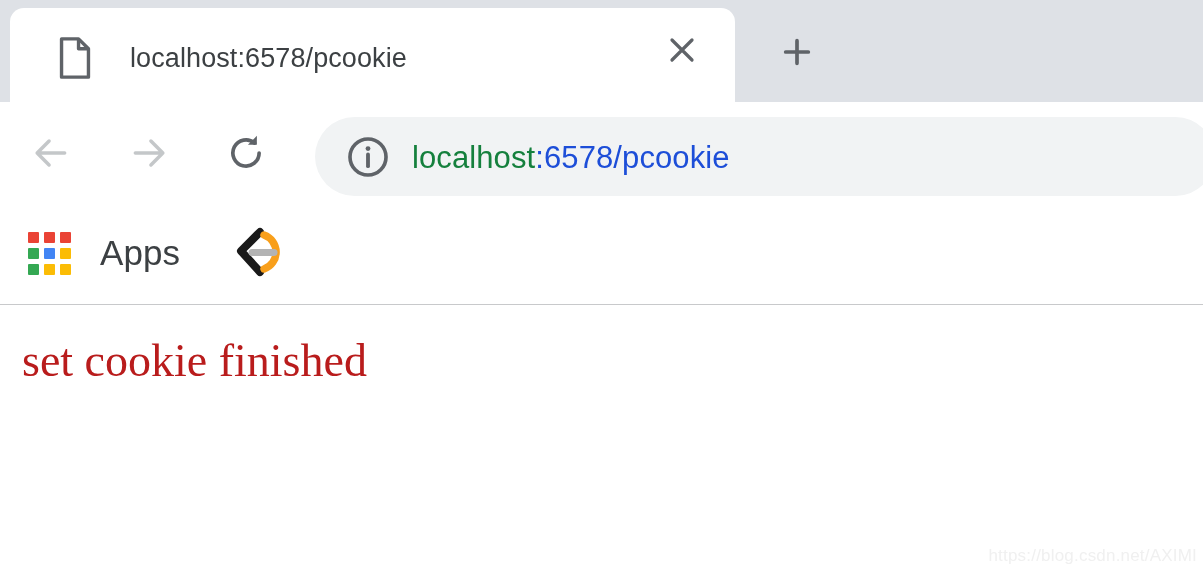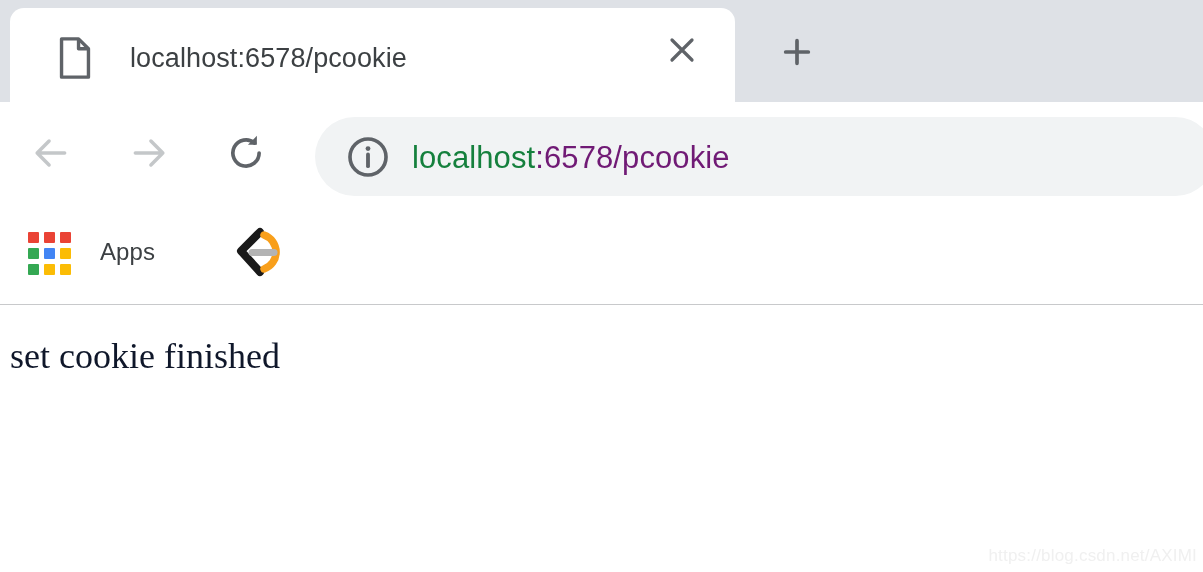--- a/index.html
+++ b/index.html
@@ -124,21 +124,21 @@
     position: absolute;
     left: 412px;
     top: 157px;
     transform: translateY(-50%);
     font-size: 31px;
     line-height: 1;
     white-space: nowrap;
     letter-spacing: 0.1px;
   }
   .url-host { color: #15803d; }
-  .url-rest { color: #701a75; }
+  .url-rest { color: #1d4ed8; }
 
   
   .bookmarks {
     position: absolute;
     left: 0;
     top: 204px;
     width: 1203px;
     height: 100px;
     background: #ffffff;
   }
@@ -158,21 +158,21 @@
     height: 42px;
     display: grid;
     grid-template-columns: repeat(3, 11px);
     grid-template-rows: repeat(3, 11px);
     gap: 5px;
   }
   .apps-cell { width: 11px; height: 11px; border-radius: 1px; }
 
   .bm-label {
     position: absolute;
-    font-size: 24px;
+    font-size: 35px;
     line-height: 1;
     color: #3c4043;
     white-space: nowrap;
     letter-spacing: 0.1px;
   }
   .bm-apps-label { left: 100px; top: 252px; transform: translateY(-50%); }
   .bm-leet-label { left: 300px; top: 252px; transform: translateY(-50%); }
 
   .leet-icon {
     position: absolute;
@@ -186,26 +186,26 @@
   .page {
     position: absolute;
     left: 0;
     top: 305px;
     width: 1203px;
     height: 267px;
     background: #ffffff;
   }
   .page-text {
     position: absolute;
-    left: 10px;
+    left: 22px;
     top: 33px;
     font-family: "Liberation Serif", "DejaVu Serif", serif;
-    font-size: 36px;
-    line-height: 1;
-    color: #0f172a;
+    font-size: 46px;
+    line-height: 1;
+    color: #b91c1c;
     white-space: nowrap;
   }
   .watermark {
     position: absolute;
     right: 6px;
     bottom: 8px;
     font-size: 17px;
     line-height: 1;
     color: #f0f0f0;
     white-space: nowrap;

